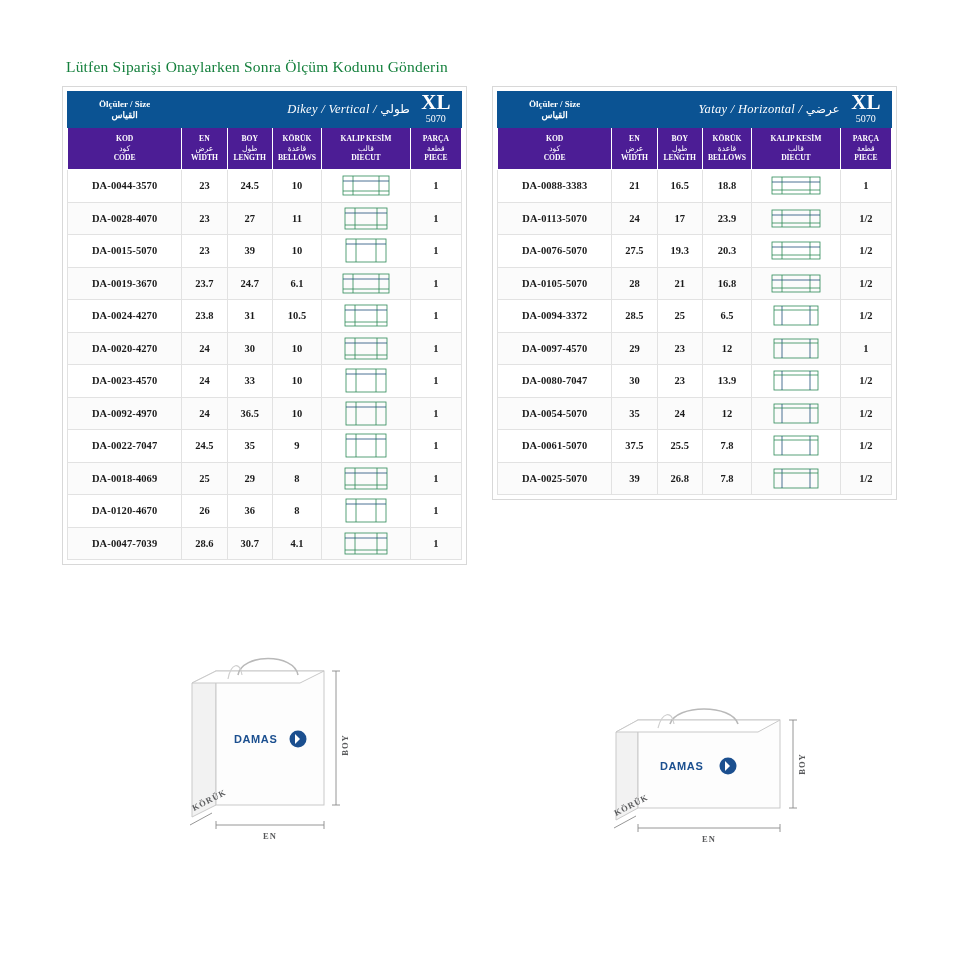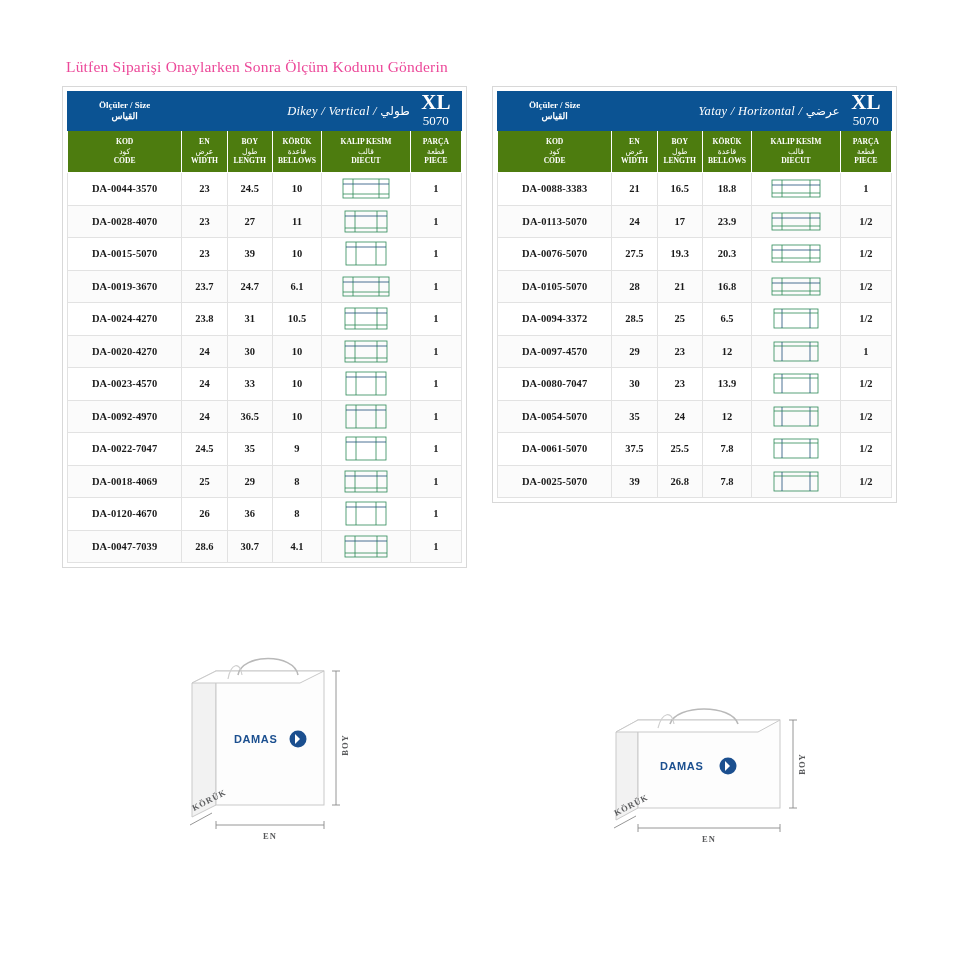--- a/index.html
+++ b/index.html
@@ -11,21 +11,21 @@
     color: #1a1a1a;
     position: relative;
     overflow: hidden;
   }
 
   #headline {
     position: absolute;
     left: 66px; top: 58px;
     font-size: 15.5px;
     font-family: "Liberation Serif", serif;
-    color: #ec4899;
+    color: #15803d;
     letter-spacing: 0.2px;
   }
 
   .table-wrap {
     position: absolute;
     background: #ffffff;
     border: 1px solid #d8d8d8;
     padding: 4px;
   }
   #table-vertical { left: 62px; top: 86px; width: 405px; }
@@ -62,25 +62,25 @@
     font-style: italic;
     letter-spacing: 0.3px;
   }
   .banner .b-mid .ar { font-style: normal; font-family: "DejaVu Sans", sans-serif; font-size: 12px; }
   .banner .b-right {
     text-align: center;
     line-height: 1;
     padding-bottom: 3px;
   }
   .banner .b-right .xl { font-size: 21px; font-weight: bold; font-family: "Liberation Serif", serif; }
-  .banner .b-right .code { font-size: 13px; display: block; margin-top: 1px; }
+  .banner .b-right .code { font-size: 10px; display: block; margin-top: 1px; }
 
   
   .head th {
-    background: #4d7c0f;
+    background: #4c1d95;
     color: #ffffff;
     border: 1px solid #ffffff;
     font-size: 7.6px;
     font-weight: bold;
     line-height: 1.28;
     padding: 5px 1px;
     vertical-align: middle;
     text-align: center;
     height: 42px;
   }

